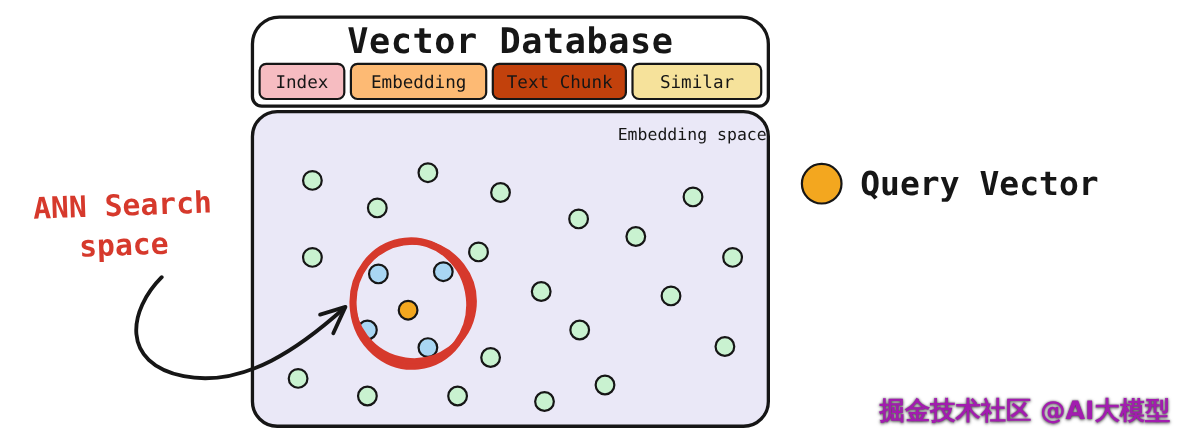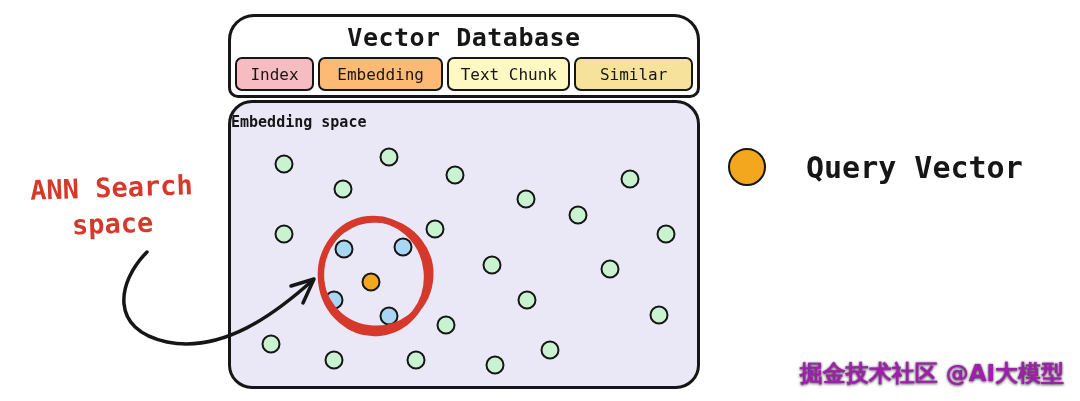--- a/index.html
+++ b/index.html
@@ -8,21 +8,21 @@
 
   
   .vdb-top {
     position: absolute; left: 228px; top: 14px; width: 472px; height: 84px;
     background: #ffffff; border: 3px solid #161616;
     border-radius: 26px 26px 10px 10px;
     display: flex; flex-direction: column;
   }
   .vdb-title {
     flex: 1; display: flex; align-items: center; justify-content: center;
-    font-size: 25px; font-weight: bold; letter-spacing: 0.5px;
+    font-size: 32px; font-weight: bold; letter-spacing: 0.5px;
   }
   .vdb-columns {
     display: flex; gap: 4px; padding: 0 4px 4px 4px; height: 38px;
   }
   .col-box {
     border: 2.5px solid #161616; border-radius: 7px;
     display: flex; align-items: center; justify-content: center;
     font-size: 16px; font-weight: 500; text-align: right;
   }
   .col-0 { flex: 17; }
@@ -31,21 +31,21 @@
   .col-3 { flex: 26; }
 
   
   .vdb-space {
     position: absolute; left: 228px; top: 100px; width: 472px; height: 289px;
     background: #eae8f7; border: 3px solid #161616; border-radius: 24px;
     overflow: hidden;
   }
   .space-label {
     position: absolute; left: 0; top: 10px; width: 100%;
-    text-align: left; font-size: 15px; font-weight: 700;
+    text-align: right; font-size: 15px; font-weight: 400;
   }
   .dots-layer { position: absolute; left: 0; top: 0; width: 100%; height: 100%; }
   .dot {
     position: absolute; width: 19px; height: 19px; border-radius: 50%;
     border: 2.5px solid #161616; transform: translate(-50%, -50%);
   }
   .ann-circle-svg { position: absolute; left: 66px; top: 99px; }
 
   
   .ann-label {
@@ -55,21 +55,21 @@
   }
   .ann-arrow-svg { position: absolute; left: 95px; top: 242px; }
 
   
   .legend { position: absolute; left: 728px; top: 148px; width: 345px; }
   .legend-item { display: flex; align-items: center; gap: 16px; margin-bottom: 58px; }
   .legend-swatch {
     width: 38px; height: 38px; border-radius: 50%;
     border: 2.5px solid #161616; flex: 0 0 auto;
   }
-  .legend-label { font-size: 30px; font-weight: bold; white-space: nowrap; margin-left: 24px; }
+  .legend-label { font-size: 30px; font-weight: bold; white-space: nowrap; }
 
   
   .watermark {
     position: absolute; right: 16px; bottom: 12px;
     font-family: "DejaVu Sans", sans-serif;
     font-size: 23px; font-weight: bold; color: #a21caf;
     text-shadow: 0 1px 3px rgba(0,0,0,0.65), 0 0 2px rgba(0,0,0,0.45);
   }
 </style>
 </head>
@@ -77,21 +77,21 @@
 
 <div class="vdb-top">
   <div class="vdb-title">Vector Database</div>
   <div class="vdb-columns">
     <div class="col-box col-0" style="background: rgb(246, 188, 193);">
       <span>Index</span>
     </div>
     <div class="col-box col-1" style="background: #fdba74;">
       <span>Embedding</span>
     </div>
-    <div class="col-box col-2" style="background: #fef9c3;">
+    <div class="col-box col-2" style="background: #c2410c;">
       <span>Text Chunk</span>
     </div>
     <div class="col-box col-3" style="background: rgb(246, 226, 155);">
       <span>Similar</span>
     </div>
   </div>
 </div>
 
 <div class="vdb-space" style="background: rgb(234, 232, 247);">
   <div class="space-label">Embedding space</div>

